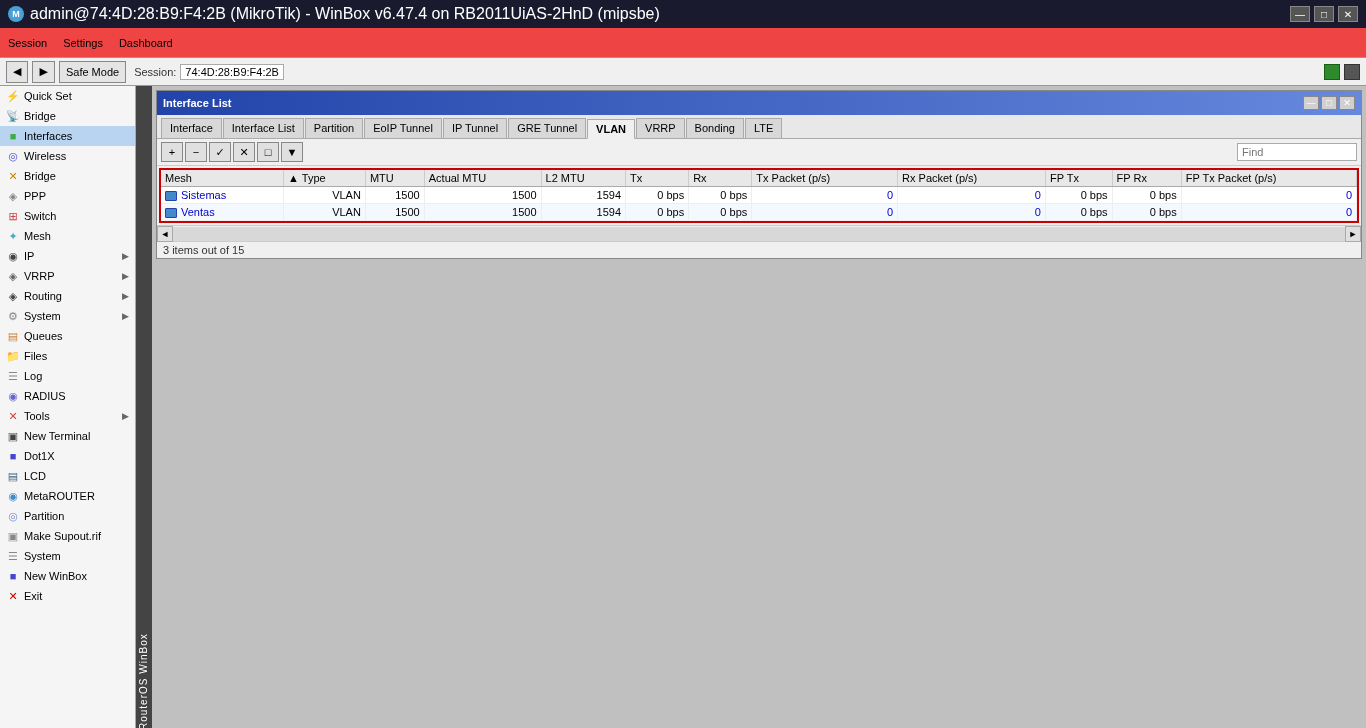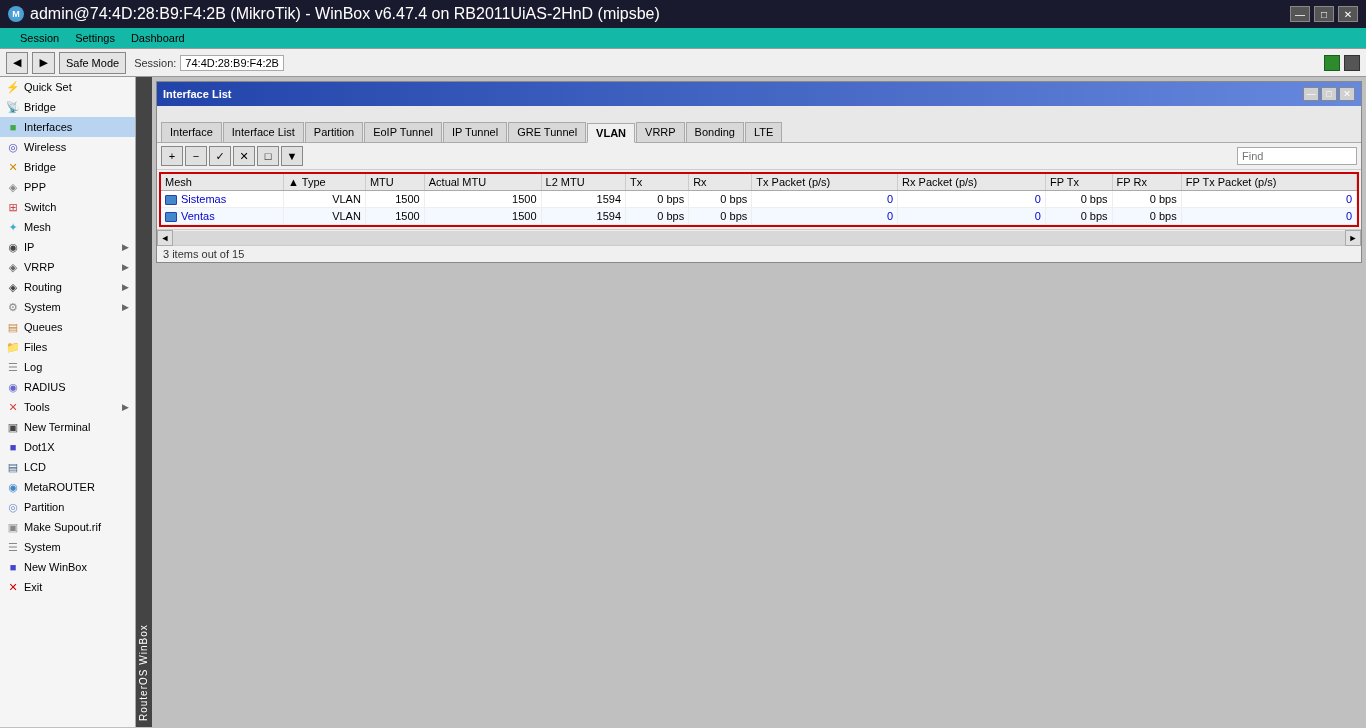--- a/index.html
+++ b/index.html
@@ -42,26 +42,26 @@
     .title-btn {
       width: 20px; height: 16px;
       background: #555; color: white;
       border: 1px solid #888;
       cursor: pointer; font-size: 10px;
       display: flex; align-items: center; justify-content: center;
     }
 
     
     .menu-bar {
-      background: #14b8a6;
-      height: 21px;
+      background: #ef4444;
+      height: 30px;
       display: flex;
       align-items: center;
       border-bottom: 1px solid #999;
-      padding: 0 12px;
+      padding: 0 0;
     }
     .menu-item {
       padding: 2px 8px;
       cursor: pointer;
       font-size: 11px;
     }
 
     
     .toolbar {
       background: #f0f0f0;
@@ -184,21 +184,21 @@
       border: 1px solid #888;
       font-size: 9px;
       display: flex; align-items: center; justify-content: center;
       cursor: pointer;
     }
 
     
     .tabs-bar {
       background: #e8e8e8;
       display: flex;
-      padding: 16px 4px 0;
+      padding: 3px 4px 0;
       border-bottom: 1px solid #aaa;
       gap: 1px;
     }
     .tab {
       padding: 3px 8px;
       border: 1px solid #aaa;
       border-bottom: none;
       background: #d8d8d8;
       cursor: pointer;
       font-size: 11px;

